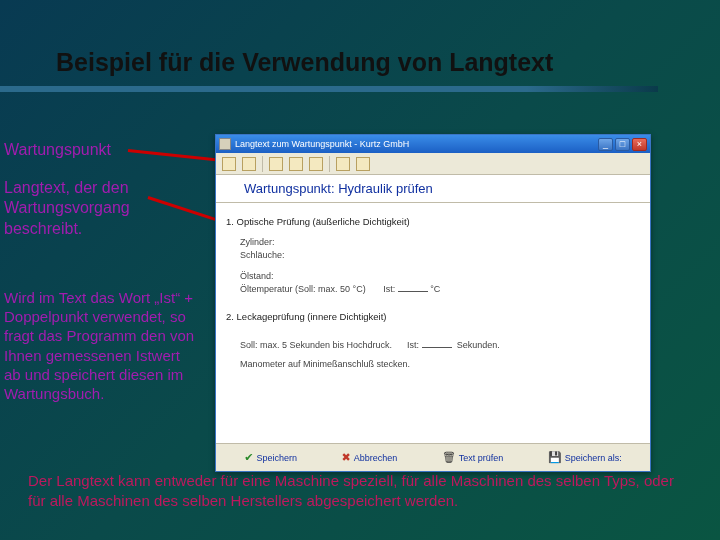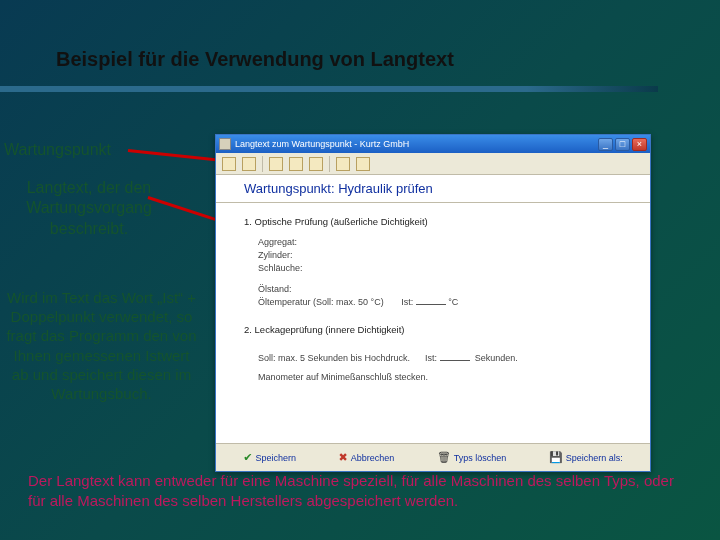--- a/index.html
+++ b/index.html
@@ -6,36 +6,35 @@
   body {
     width: 720px; height: 540px;
     background: linear-gradient(135deg, #083a52 0%, #0a4a4a 50%, #0a5542 100%);
     font-family: Arial, sans-serif;
     position: relative;
     overflow: hidden;
   }
   .title {
     position: absolute;
     top: 48px; left: 56px;
-    font-size: 20px;
+    font-size: 25px;
     font-weight: bold;
     color: #111;
   }
   .title-underline {
     position: absolute;
     top: 86px; left: 0; right: 62px;
     height: 6px;
     background: linear-gradient(to right, #2b6a8c 0%, #2b6a8c 80%, #0a3a4a 100%);
   }
   .side-label {
     position: absolute;
-    color: #14532d;
+    color: #a21caf;
     font-size: 16px;
     line-height: 1.28;
-    text-align: center;
   }
   .lbl1 { top: 140px; left: 4px; }
   .lbl2 { top: 178px; left: 4px; width: 170px; }
   .lbl3 { top: 288px; left: 4px; width: 195px; font-size: 15px; }
   .footnote {
     position: absolute;
     bottom: 30px; left: 28px; right: 34px;
     color: #be185d;
     font-size: 15px;
     line-height: 1.3;
@@ -97,21 +96,21 @@
   .wp-header {
     background:#fff;
     color:#1030a0;
     font-size: 13px;
     font-weight: normal;
     padding: 6px 28px;
     border-bottom:1px solid #c0bba8;
   }
   .content {
     background:#fff;
-    padding: 10px 18px 6px 28px;
+    padding: 10px 18px 6px 10px;
     font-size: 9.5px;
     color:#333;
     line-height:1.55;
     height: 246px;
   }
   .content .sec-title { font-weight:normal; color:#222; margin-top:2px; }
   .content .indent { margin-left: 14px; font-size:9px; color:#444; line-height:1.45; }
   .blank { display:inline-block; border-bottom:1px solid #555; min-width:30px; height:9px; vertical-align:baseline; }
   .btnbar {
     position:absolute; left:0; right:0; bottom:0;
@@ -178,21 +177,20 @@
     <div class="tb-icon"></div>
     <div class="tb-sep"></div>
     <div class="tb-icon"></div>
     <div class="tb-icon"></div>
   </div>
   <div class="wp-header">Wartungspunkt: Hydraulik prüfen</div>
 
   <div class="content">
     <div class="sec-title">1. Optische Prüfung   (äußerliche Dichtigkeit)</div>
     <div style="height:6px;"></div>
-    <div class="indent">Aggregat:</div>
     <div class="indent">Zylinder:</div>
     <div class="indent">Schläuche:</div>
     <div style="height:8px;"></div>
     <div class="indent">Ölstand:</div>
     <div class="indent">
       <span>Öltemperatur (Soll: max. 50 °C)</span>
       &nbsp;&nbsp;&nbsp;&nbsp;&nbsp;
       <span>Ist:</span>
       <span class="blank"></span>
       <span>°C</span>
@@ -216,20 +214,20 @@
     <div class="act-btn">
       <span class="glyph g-green">✔</span>
       <span>Speichern</span>
     </div>
     <div class="act-btn">
       <span class="glyph g-red">✖</span>
       <span>Abbrechen</span>
     </div>
     <div class="act-btn">
       <span class="glyph g-black">🗑</span>
-      <span>Typs löschen</span>
+      <span>Text prüfen</span>
     </div>
     <div class="act-btn">
       <span class="glyph g-blue">💾</span>
       <span>Speichern als:</span>
     </div>
   </div>
 </div>
 
 </body></html>

